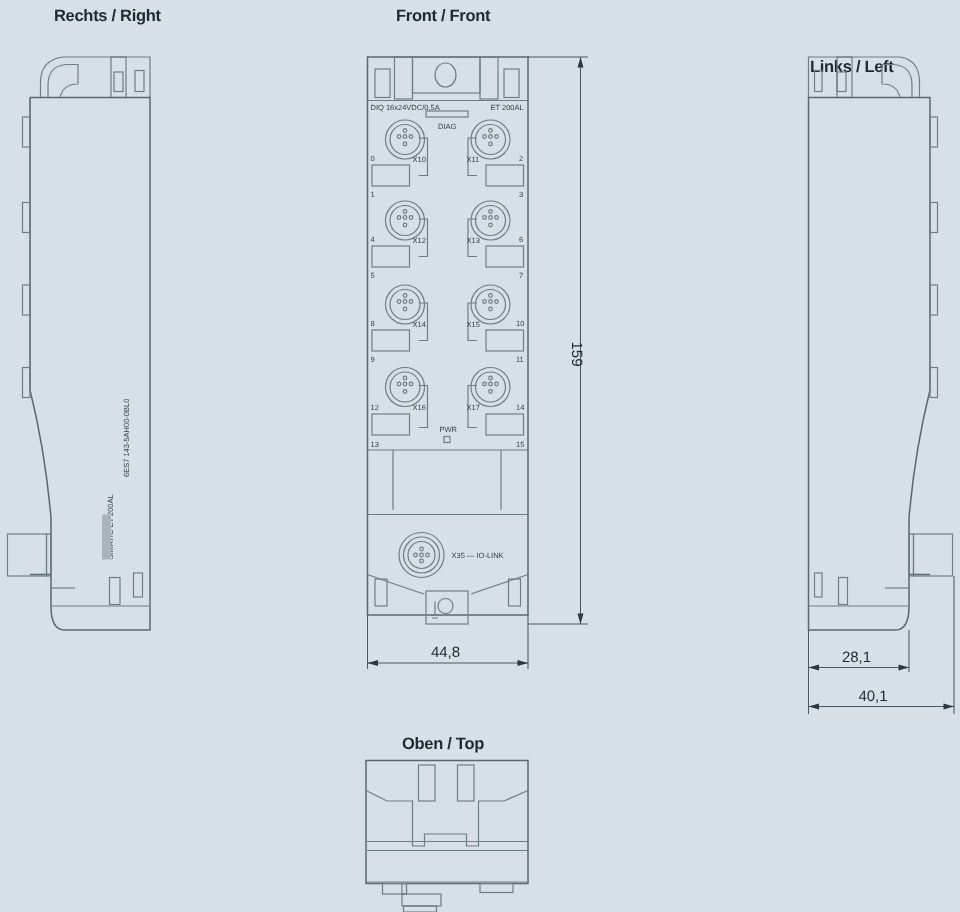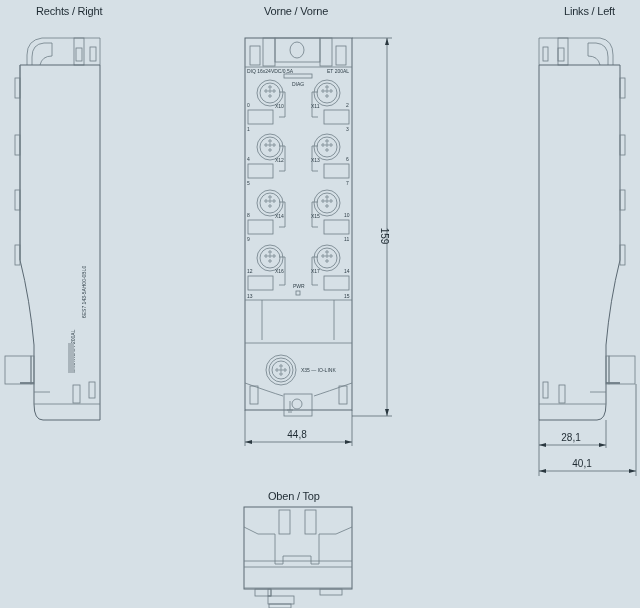--- a/index.html
+++ b/index.html
@@ -4,35 +4,35 @@
 <style>
   html, body { margin: 0; padding: 0; }
   body {
     width: 640px; height: 608px; overflow: hidden;
     background: #d6e0e6;
     font-family: "Liberation Sans", sans-serif;
     position: relative;
   }
   .title {
     position: absolute; top: 5px; font-size: 11px; color: #1e2a32;
-    letter-spacing: -0.2px; white-space: nowrap;
+    letter-spacing: -0.2px; white-space: nowrap; font-weight: bold;
   }
   svg.drawing { position: absolute; left: 0; top: 0; }
   .ln { stroke: #6f7d86; stroke-width: 0.8; fill: none; }
   .lnd { stroke: #5a6872; stroke-width: 1; fill: none; }
   .dim { stroke: #4a5963; stroke-width: 0.7; fill: none; }
   .dimtxt { font-family: "Liberation Sans", sans-serif; fill: #1e2a32; font-size: 10px; }
   .tiny { font-family: "Liberation Sans", sans-serif; fill: #33424b; font-size: 5px; }
 </style>
 </head>
 <body>
 
 <div class="title" style="left:36px;">Rechts / Right</div>
-<div class="title" style="left:264px;">Vorne / Vorne</div>
-<div class="title" style="left:564px;">Links / Left</div>
+<div class="title" style="left:264px;">Front / Front</div>
+<div class="title" style="left:540px;margin-top:34px;">Links / Left</div>
 <div class="title" style="left:268px; top:490px;">Oben / Top</div>
 
 <svg class="drawing" width="640" height="608" viewBox="0 0 640 608">
 
   <g>
 
     <path class="ln" d="M27,65 L27,55 Q27,40 42,38 L100,38 L100,65"></path>
     <path class="ln" d="M32,65 L32,57 Q32,44 44,43 L52,43 L52,56 Q42,56 40,65"></path>
     <rect class="ln" x="74" y="38" width="10" height="27"></rect>
     <rect class="ln" x="76" y="48" width="6" height="13"></rect>

